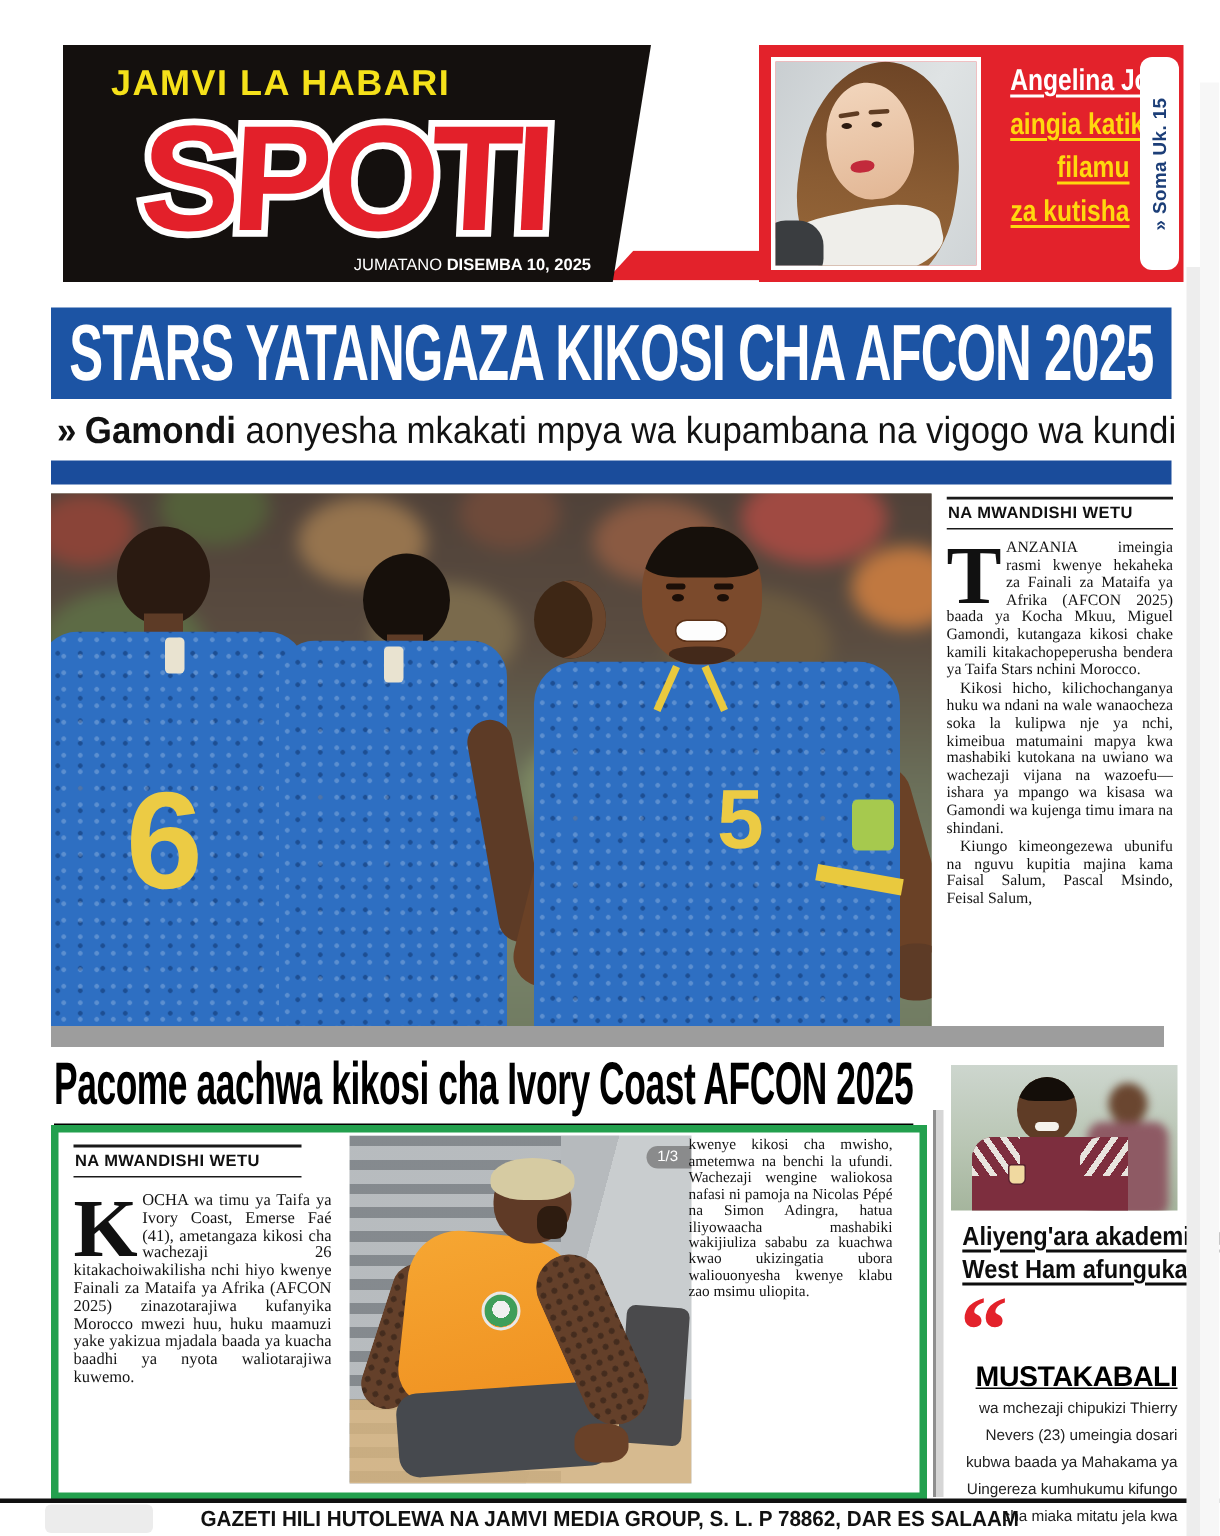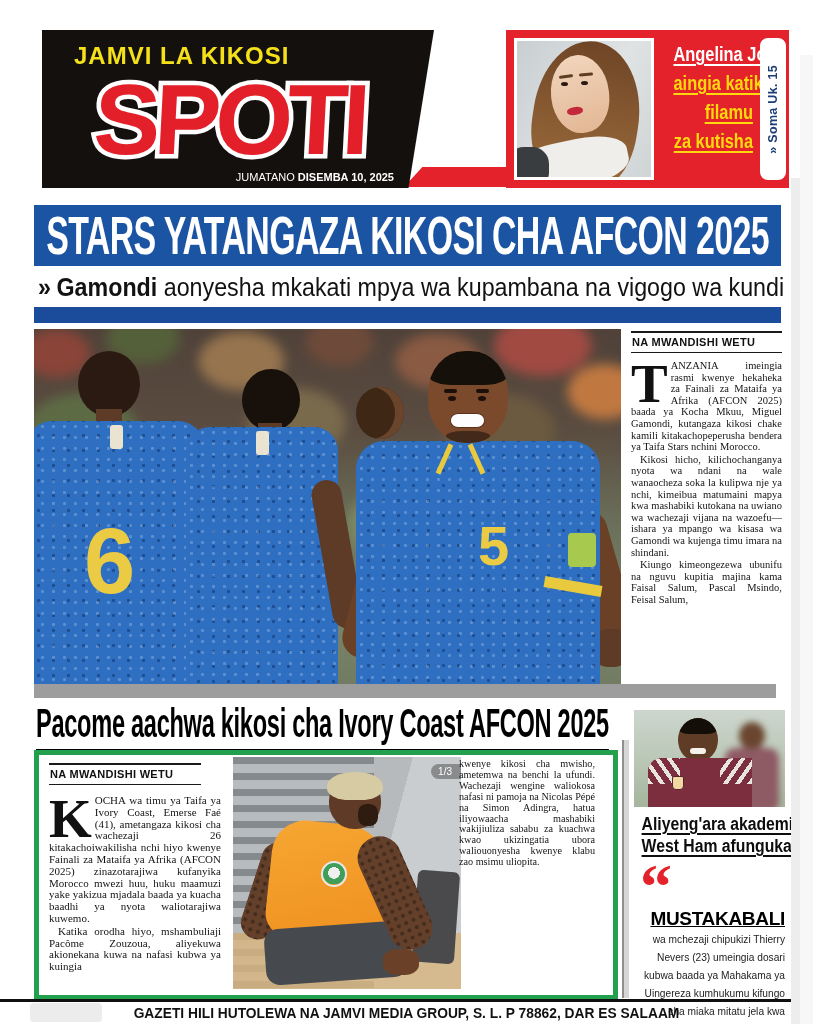--- a/index.html
+++ b/index.html
@@ -179,21 +179,21 @@
   .edge1 { position:absolute; left:791px; top:178px; width:9px; height:846px; background:#ededed; }
   .edge2 { position:absolute; left:800px; top:55px; width:13px; height:969px; background:#f7f7f7; }
   .bl-pill { position:absolute; left:30px; top:1003px; width:72px; height:19px; background:#ececec; border-radius:4px; }
 </style>
 </head>
 <body>
 
 <div class="page">
 
   <div class="masthead">
-    <div class="tagline">JAMVI LA KIKOSI</div>
+    <div class="tagline">JAMVI LA HABARI</div>
     <div class="logo-wrap">
       <span class="logo stroke">SPOTI</span>
       <span class="logo fill">SPOTI</span>
     </div>
     <div class="issue-date">
       <span class="d1">JUMATANO</span>
       <span class="d2">DISEMBA 10, 2025</span>
     </div>
   </div>
   <div class="red-stripe"></div>
@@ -268,39 +268,38 @@
       <span style="position:absolute; left:22px; top:62px; width:35px; height:15px; background:#fdfdfd; border:1px solid #5a3016; border-radius:8px/7px; display:block;"></span>
       <span style="position:absolute; left:18px; bottom:0; width:44px; height:12px; background:#43291a; border-radius:40% 40% 50% 50%; display:block;"></span>
     </div>
     <div class="pl skin" style="left:544px; top:180px; width:42px; height:130px; border-radius:20px; transform:rotate(-16deg); background:#6a4126;"></div>
     <div class="pl skin" style="left:556px; top:300px; width:42px; height:38px; border-radius:45%;"></div>
   </div>
 
   <div class="col-main">
     <div class="byline">NA MWANDISHI WETU</div>
     <p class="body-p"><span class="dropcap">T</span><span>ANZANIA imeingia rasmi kwenye hekaheka za Fainali za Mataifa ya Afrika (AFCON 2025) baada ya Kocha Mkuu, Miguel Gamondi, kutangaza kikosi chake kamili kitakachopeperusha bendera ya Taifa Stars nchini Morocco.</span></p>
-    <p class="body-p ind">Kikosi hicho, kilichochanganya nyota wa ndani na wale wanaocheza soka la kulipwa nje ya nchi, kimeibua matumaini mapya kwa mashabiki kutokana na uwiano wa wachezaji vijana na wazoefu—ishara ya mpango wa kisasa wa Gamondi wa kujenga timu imara na shindani.</p>
+    <p class="body-p ind">Kikosi hicho, kilichochanganya huku wa ndani na wale wanaocheza soka la kulipwa nje ya nchi, kimeibua matumaini mapya kwa mashabiki kutokana na uwiano wa wachezaji vijana na wazoefu—ishara ya mpango wa kisasa wa Gamondi wa kujenga timu imara na shindani.</p>
     <p class="body-p ind">Kiungo kimeongezewa ubunifu na nguvu kupitia majina kama Faisal Salum, Pascal Msindo, Feisal Salum,</p>
 
   </div>
 
   <div class="gray-bar"></div>
 
   <div class="second-headline">
     <span>Pacome aachwa kikosi cha Ivory Coast AFCON 2025</span>
   </div>
   <div class="divider-v"></div>
 
   <div class="green-box">
     <div class="gb-byline">
       <div class="byline">NA MWANDISHI WETU</div>
     </div>
     <div class="col-s1">
       <p class="body-p"><span class="dropcap">K</span><span>OCHA wa timu ya Taifa ya Ivory Coast, Emerse Faé (41), ametangaza kikosi cha wachezaji 26 kitakachoiwakilisha nchi hiyo kwenye Fainali za Mataifa ya Afrika (AFCON 2025) zinazotarajiwa kufanyika Morocco mwezi huu, huku maamuzi yake yakizua mjadala baada ya kuacha baadhi ya nyota waliotarajiwa kuwemo.</span></p>
-      <p class="body-p ind">Katika orodha hiyo, mshambuliaji Pacôme Zouzoua, aliyekuwa akionekana kuwa na nafasi kubwa ya kuingia</p>
     </div>
 
     <div class="photo-pacome">
       <div class="shutter"></div>
       <div class="floor"></div>
       <div class="chair"></div>
       <div class="pz-armL tattoo"></div>
       <div class="pz-torso"></div>
       <div class="pz-crest" style="position:absolute; left:88px; top:104px;"></div>
       <div class="pz-shorts"></div>

